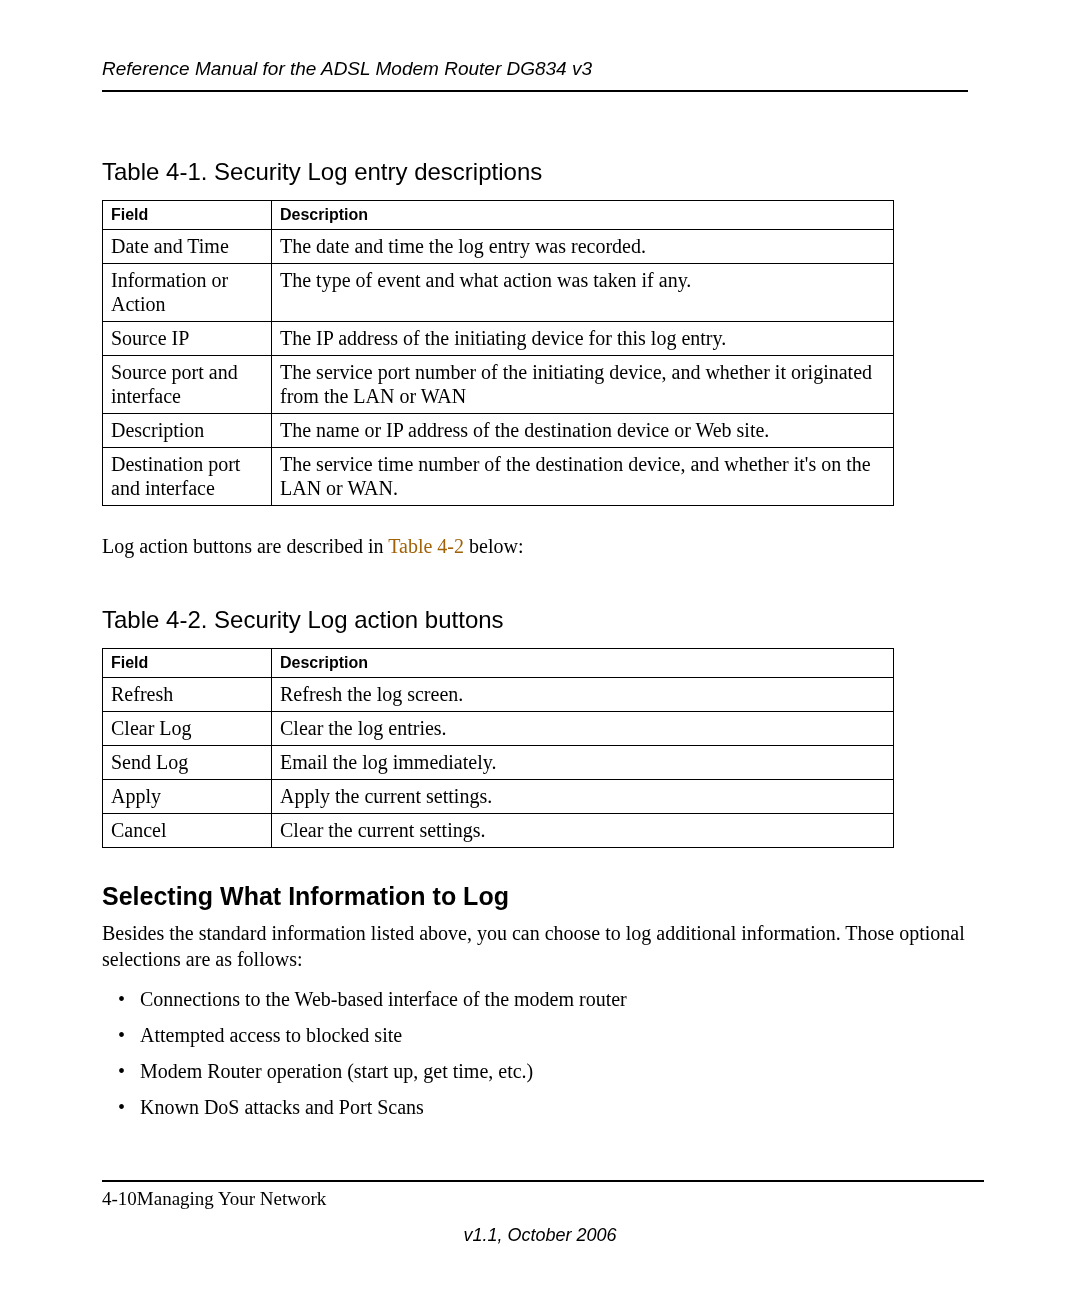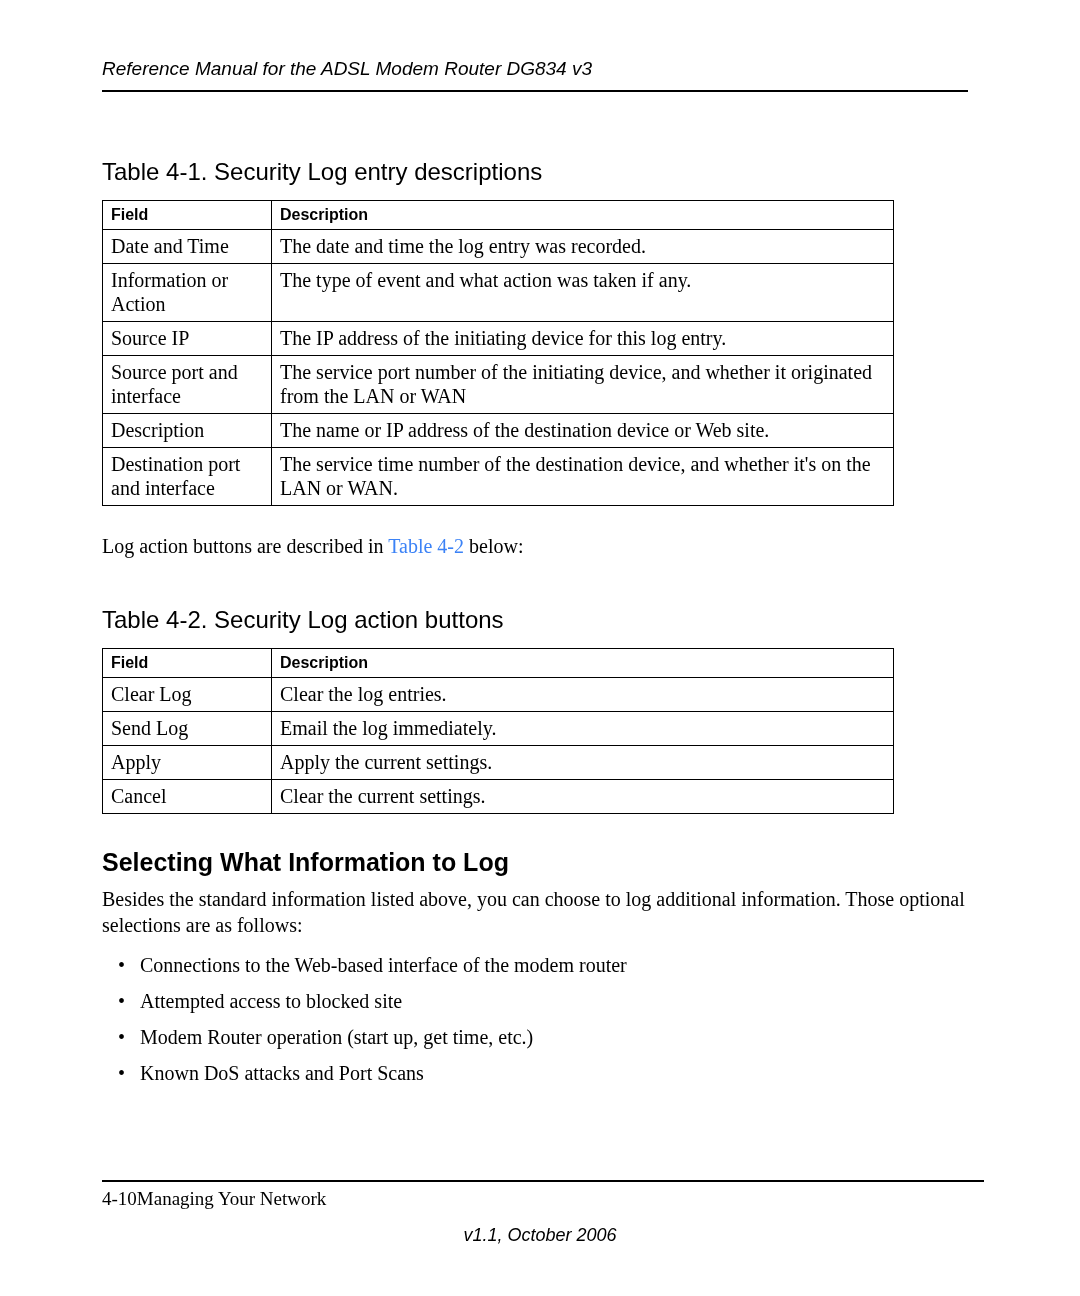--- a/index.html
+++ b/index.html
@@ -53,21 +53,21 @@
   }
   table.data th:first-child, table.data td:first-child {
     width: 152px;
   }
   .body-para {
     font-size: 20px;
     margin-top: 28px;
     line-height: 1.28;
   }
   .body-para .xref {
-    color: #3b82f6;
+    color: #a16207;
   }
   .section-h {
     font-family: Arial, Helvetica, sans-serif;
     font-weight: bold;
     font-size: 25px;
     margin-top: 34px;
   }
   .para {
     font-size: 20px;
     margin-top: 10px;
@@ -161,20 +161,24 @@
   <div class="table-caption second">Table 4-2. Security Log action buttons</div>
   <table class="data">
     <thead>
       <tr>
         <th>Field</th>
         <th>Description</th>
       </tr>
     </thead>
     <tbody>
       <tr>
+          <td>Refresh</td>
+          <td>Refresh the log screen.</td>
+        </tr>
+      <tr>
           <td>Clear Log</td>
           <td>Clear the log entries.</td>
         </tr>
       <tr>
           <td>Send Log</td>
           <td>Email the log immediately.</td>
         </tr>
       <tr>
           <td>Apply</td>
           <td>Apply the current settings.</td>

